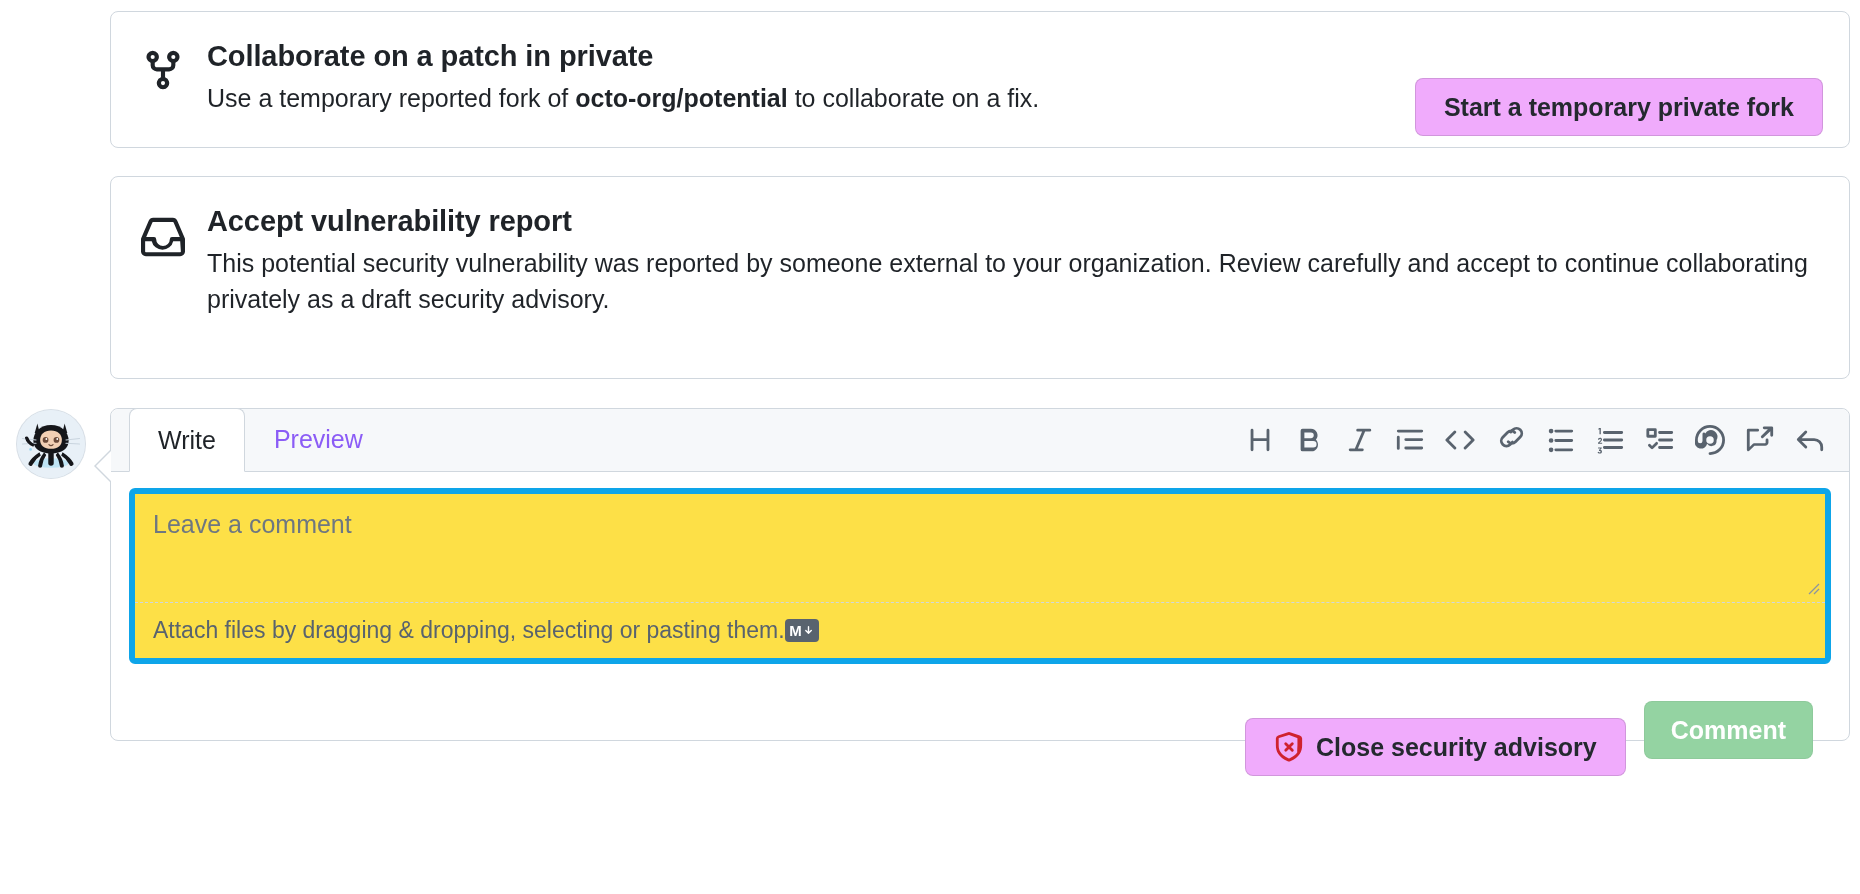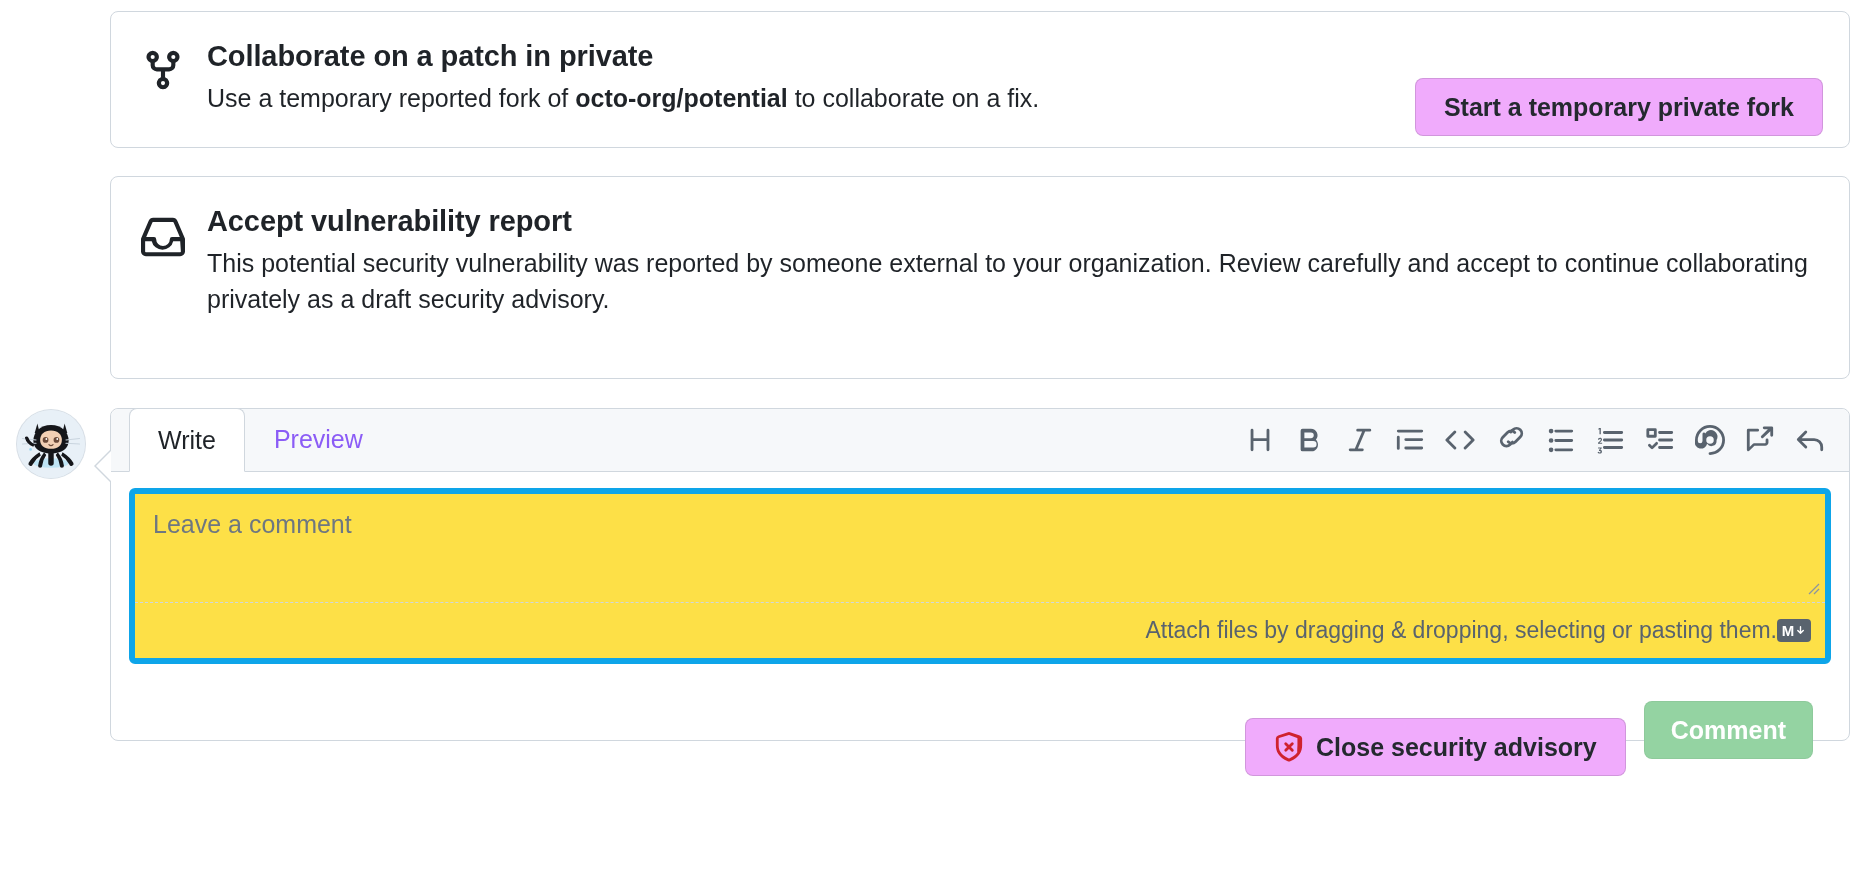--- a/index.html
+++ b/index.html
@@ -215,21 +215,21 @@
     position: absolute;
     right: 4px; bottom: 4px;
     width: 16px; height: 16px;
     color: #8c959f;
   }
   .attach-row {
     border-top: 1px dashed #d0d7de;
     height: 56px;
     display: flex;
     align-items: center;
-    justify-content: flex-end;
+    justify-content: flex-start;
     padding: 0 14px 0 18px;
     font-size: 23px;
     color: #59636e;
   }
   .md-badge {
     width: 34px; height: 23px;
     background: #59636e;
     border-radius: 4px;
     display: flex;
     align-items: center;

